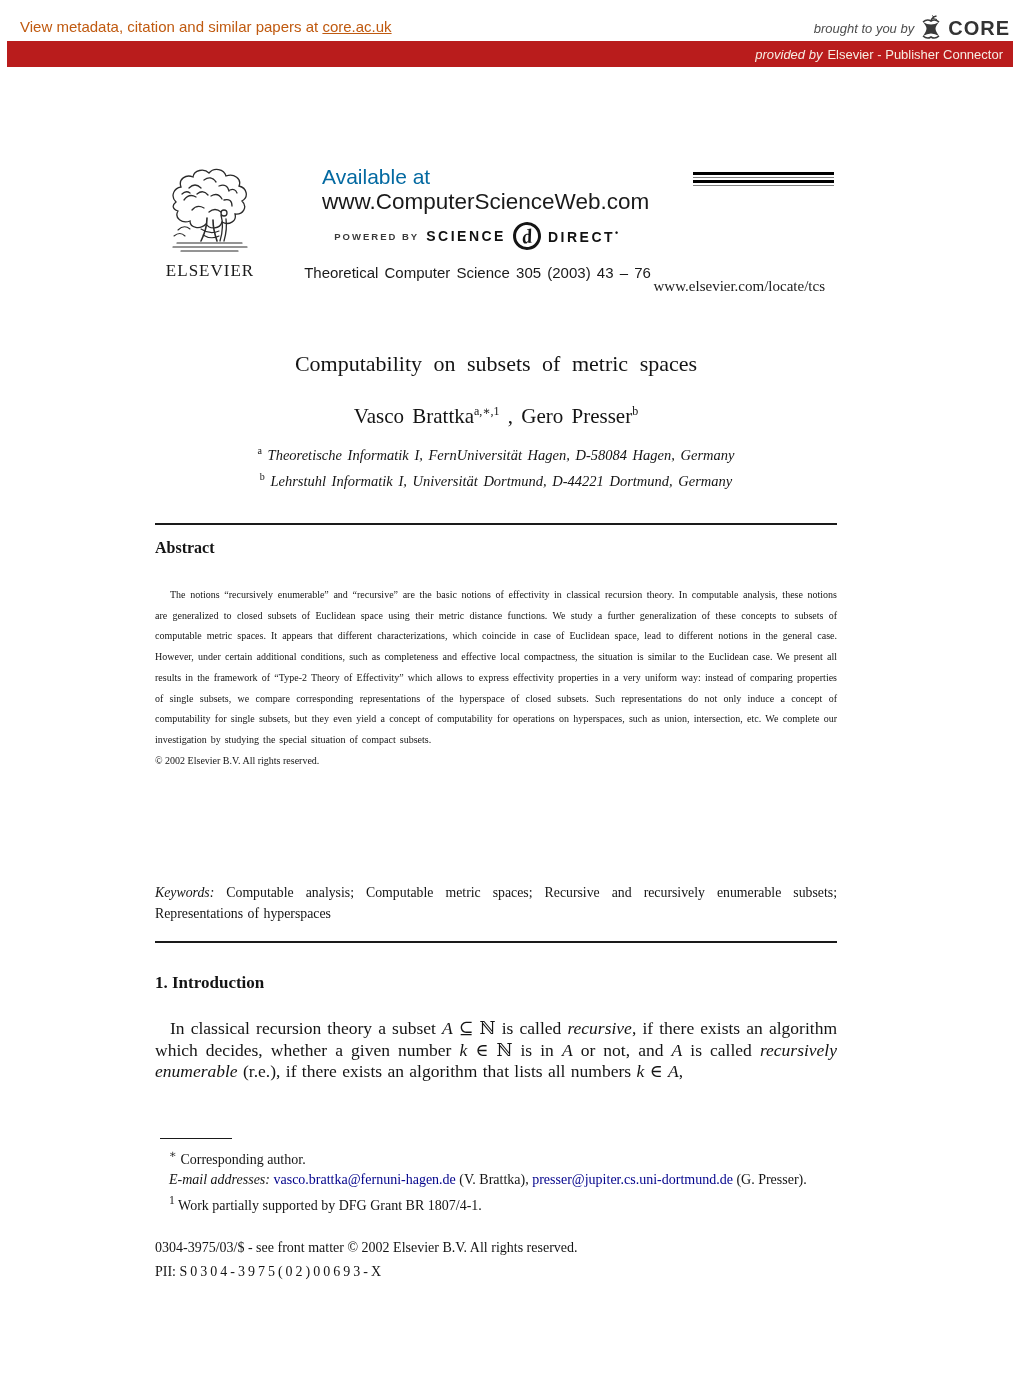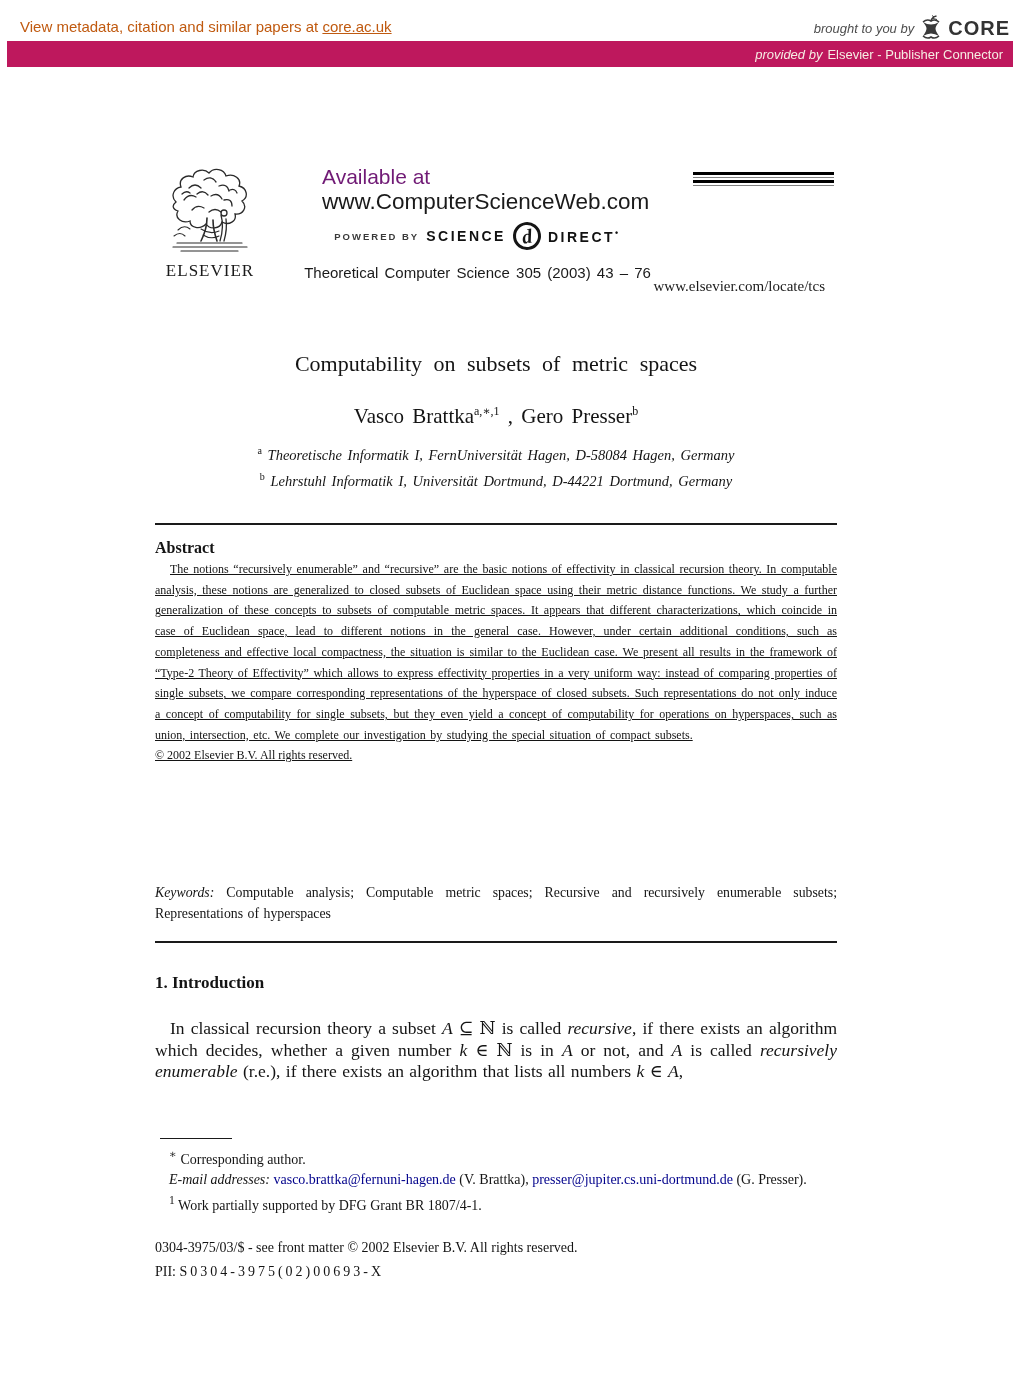--- a/index.html
+++ b/index.html
@@ -17,31 +17,31 @@
     font-family:"Liberation Sans","DejaVu Sans",sans-serif;
   }
   .banner-left a { color:#C05A10; text-decoration:underline; cursor:pointer; }
   .banner-right {
     position:absolute; right:10px; top:5px; display:flex; align-items:center; gap:5px;
     font-family:"Liberation Sans","DejaVu Sans",sans-serif;
   }
   .brought { font-style:italic; font-size:13px; color:#4d4d4d; }
   .core-word { font-size:20px; font-weight:bold; color:#333333; letter-spacing:1px; }
   .orange-bar {
-    position:absolute; left:7px; right:7px; top:31px; height:26px; background:#be185d;
+    position:absolute; left:7px; right:7px; top:31px; height:26px; background:#b91c1c;
     display:flex; align-items:center; justify-content:flex-end; padding-right:10px;
     font-family:"Liberation Sans","DejaVu Sans",sans-serif; font-size:13px; color:#F6EDE3;padding-left:42px;
   }
   .orange-bar .it { font-style:italic; margin-right:5px; }
 
   
   .elsevier-block { position:absolute; left:160px; top:158px; width:100px; text-align:center; }
   .elsevier-name { display:block; margin-top:3px; font-size:17px; letter-spacing:1px; color:#1a1a1a; }
   .center-head { position:absolute; left:300px; top:155px; width:355px; }
-  .avail1 { padding-left:22px; font-size:21px; color:#701a75; }
+  .avail1 { padding-left:22px; font-size:21px; color:#0369a1; }
   .avail2 { padding-left:22px; font-size:22.5px; color:#1a1a1a; }
   .powered-row { margin-top:7px; display:flex; align-items:center; justify-content:center; gap:7px; }
   .powered-by { font-size:9.5px; font-weight:bold; letter-spacing:2px; color:#3a3a3a; }
   .sci-word, .dir-word { font-size:14px; font-weight:bold; letter-spacing:2.5px; color:#111; }
   .sd-at {
     width:28px; height:28px; border:3px solid #151515; border-radius:50%;
     display:inline-flex; align-items:center; justify-content:center;
     font-family:"Liberation Serif",serif; font-style:italic; font-weight:bold; font-size:20px;
     color:#151515; transform:rotate(-8deg);
   }
@@ -59,21 +59,21 @@
   .title { top:341px; text-align:center; font-size:22px; font-weight:400; word-spacing:6px; color:#141414; }
   .authors { top:394px; text-align:center; font-size:21px; word-spacing:3px; }
   .authors sup { font-size:12px; }
   .affils { top:430px; text-align:center; font-style:italic; font-size:14.5px; line-height:21px; word-spacing:2px; }
   .affils sup { font-style:normal; font-size:10px; }
 
   .rule { border-top:2px solid #1a1a1a; }
   .rule-1 { top:513px; } .rule-2 { top:931px; }
 
   .abs-head { top:529px; font-weight:bold; font-size:16px; }
-  .abs-block { top:549px; font-size:12px; line-height:20.7px;text-decoration:underline; }
+  .abs-block { top:575px; font-size:10px; line-height:20.7px; }
   .abs-body { text-align:justify; text-indent:15px; word-spacing:1.5px; }
   .kw { top:872px; font-size:13.8px; line-height:21px; text-align:justify; word-spacing:1px; }
   .kw .it { font-style:italic; }
   .sec-head { top:963px; font-weight:bold; font-size:17px; }
   .intro { top:1008px; font-size:17.5px; line-height:21.5px; text-align:justify; text-indent:15px; word-spacing:1px; }
   .it { font-style:italic; }
 
   
   .fn-rule { position:absolute; left:160px; top:1128px; width:72px; border-top:1.5px solid #1a1a1a; }
   .fns { top:1135px; font-size:14px; line-height:20.5px; }

